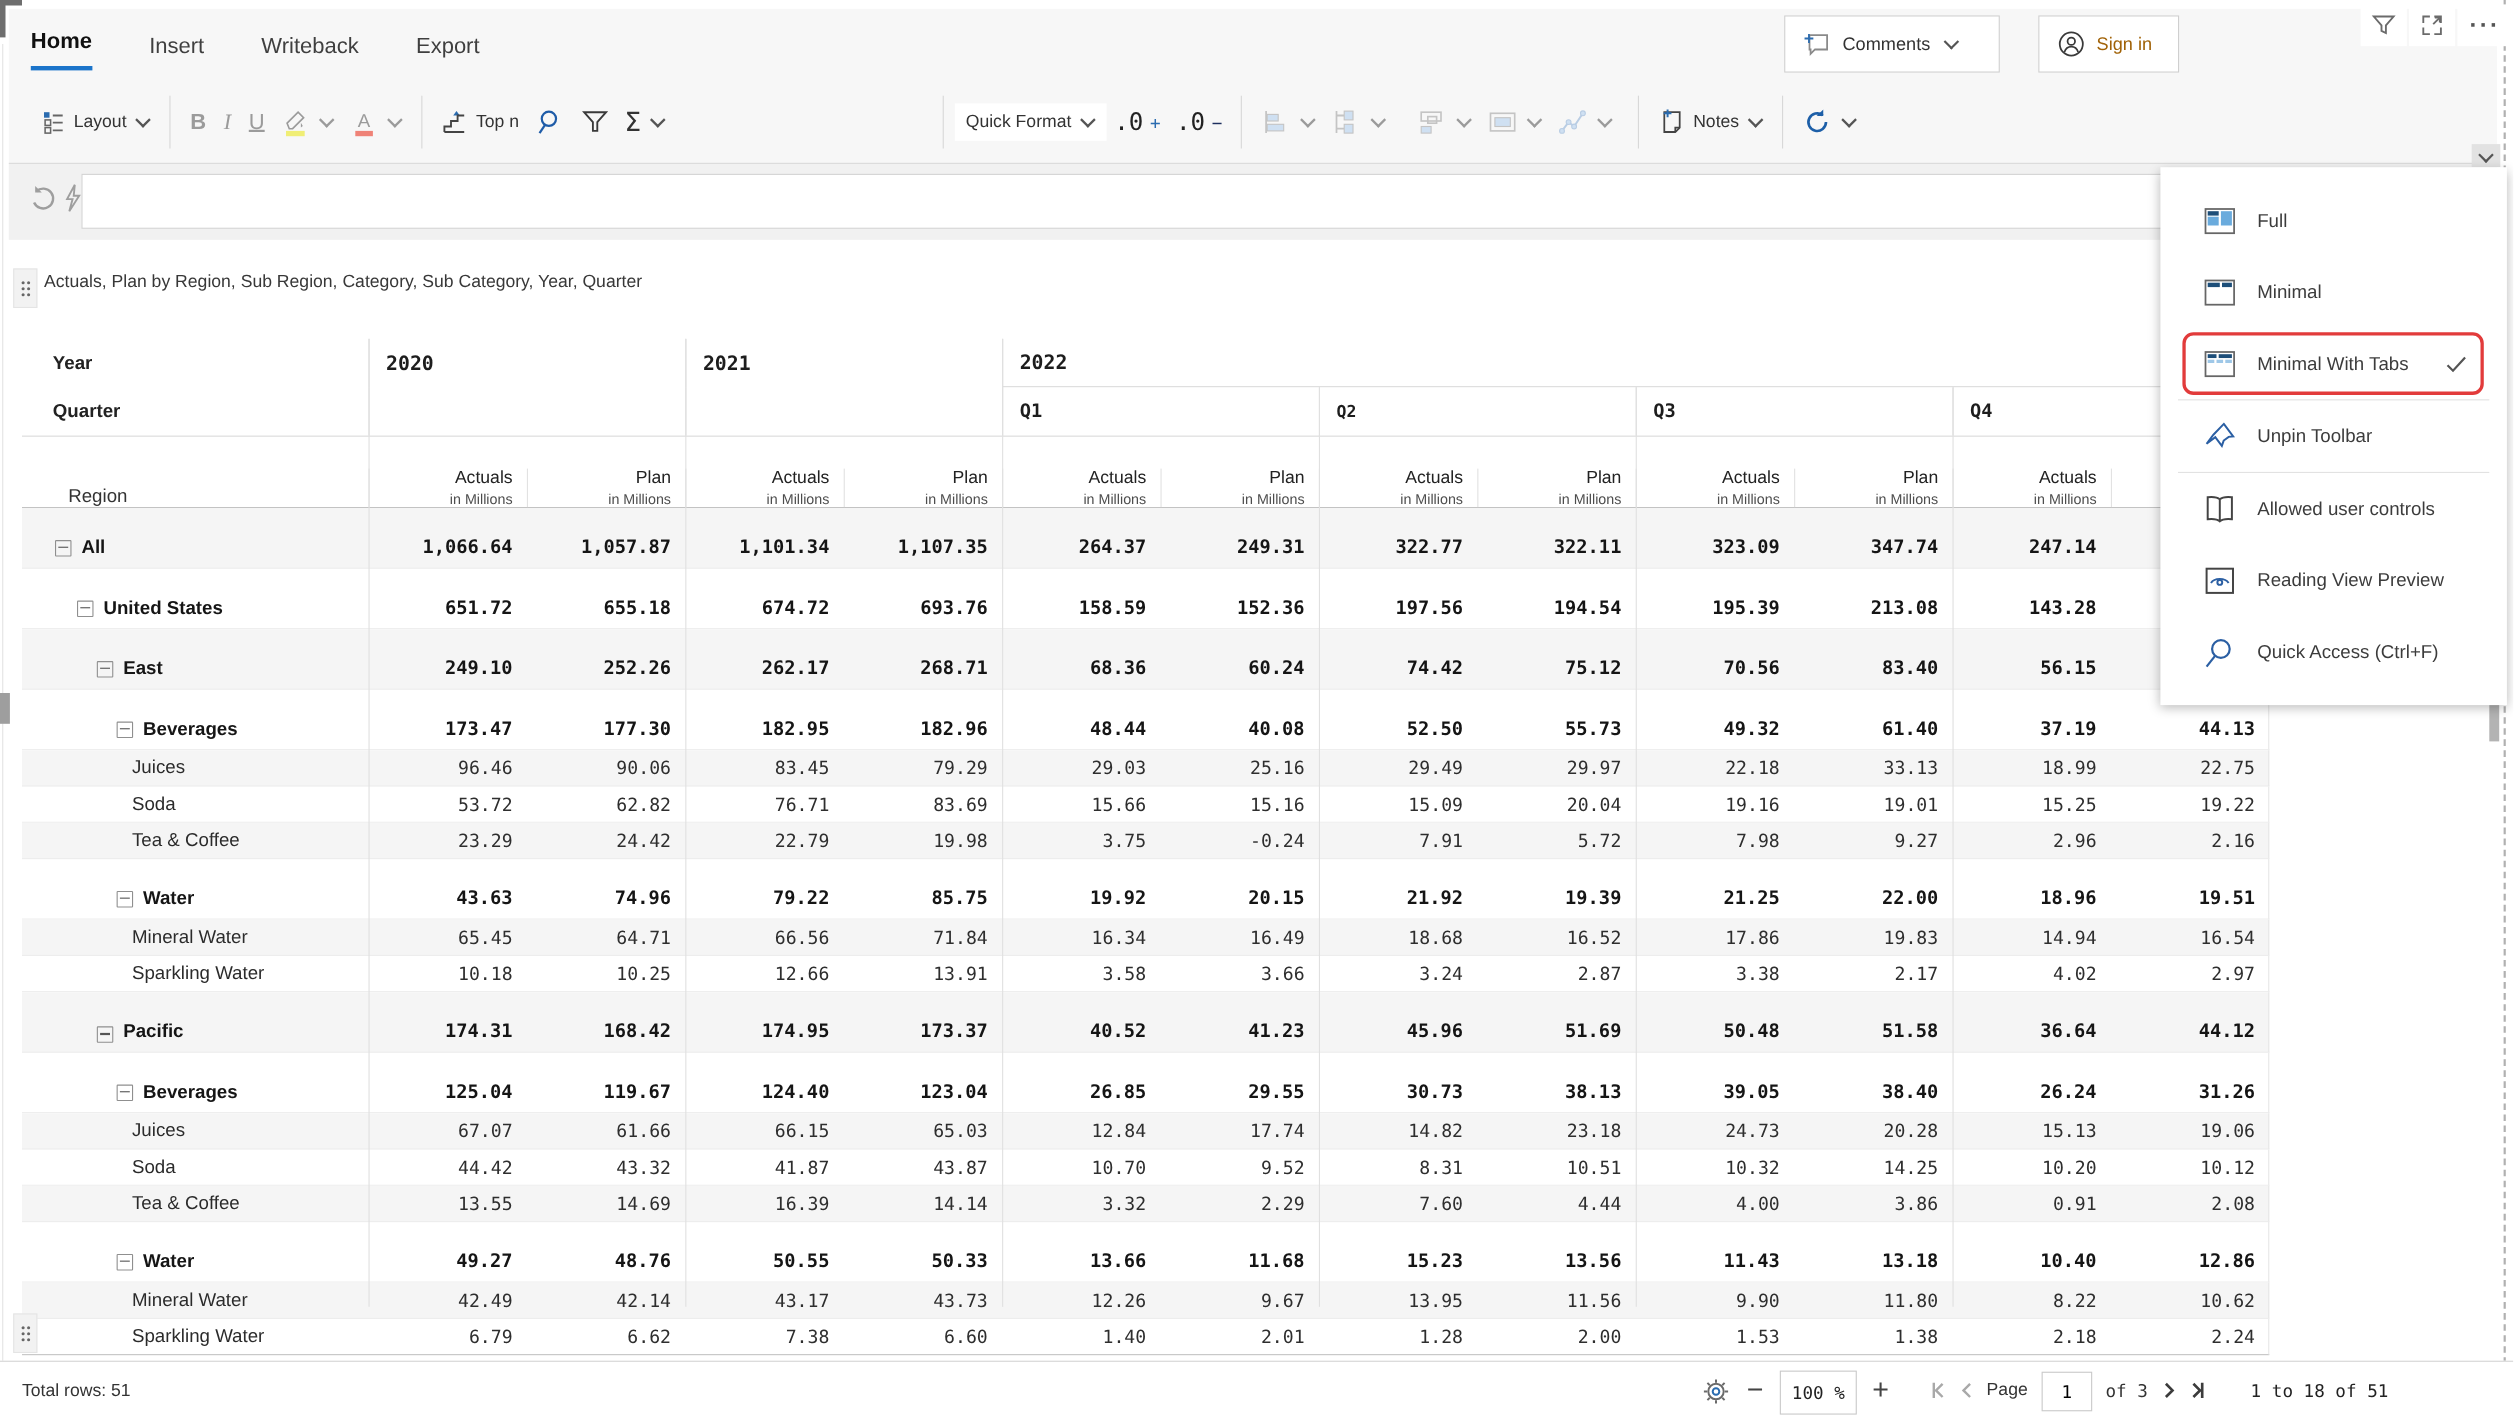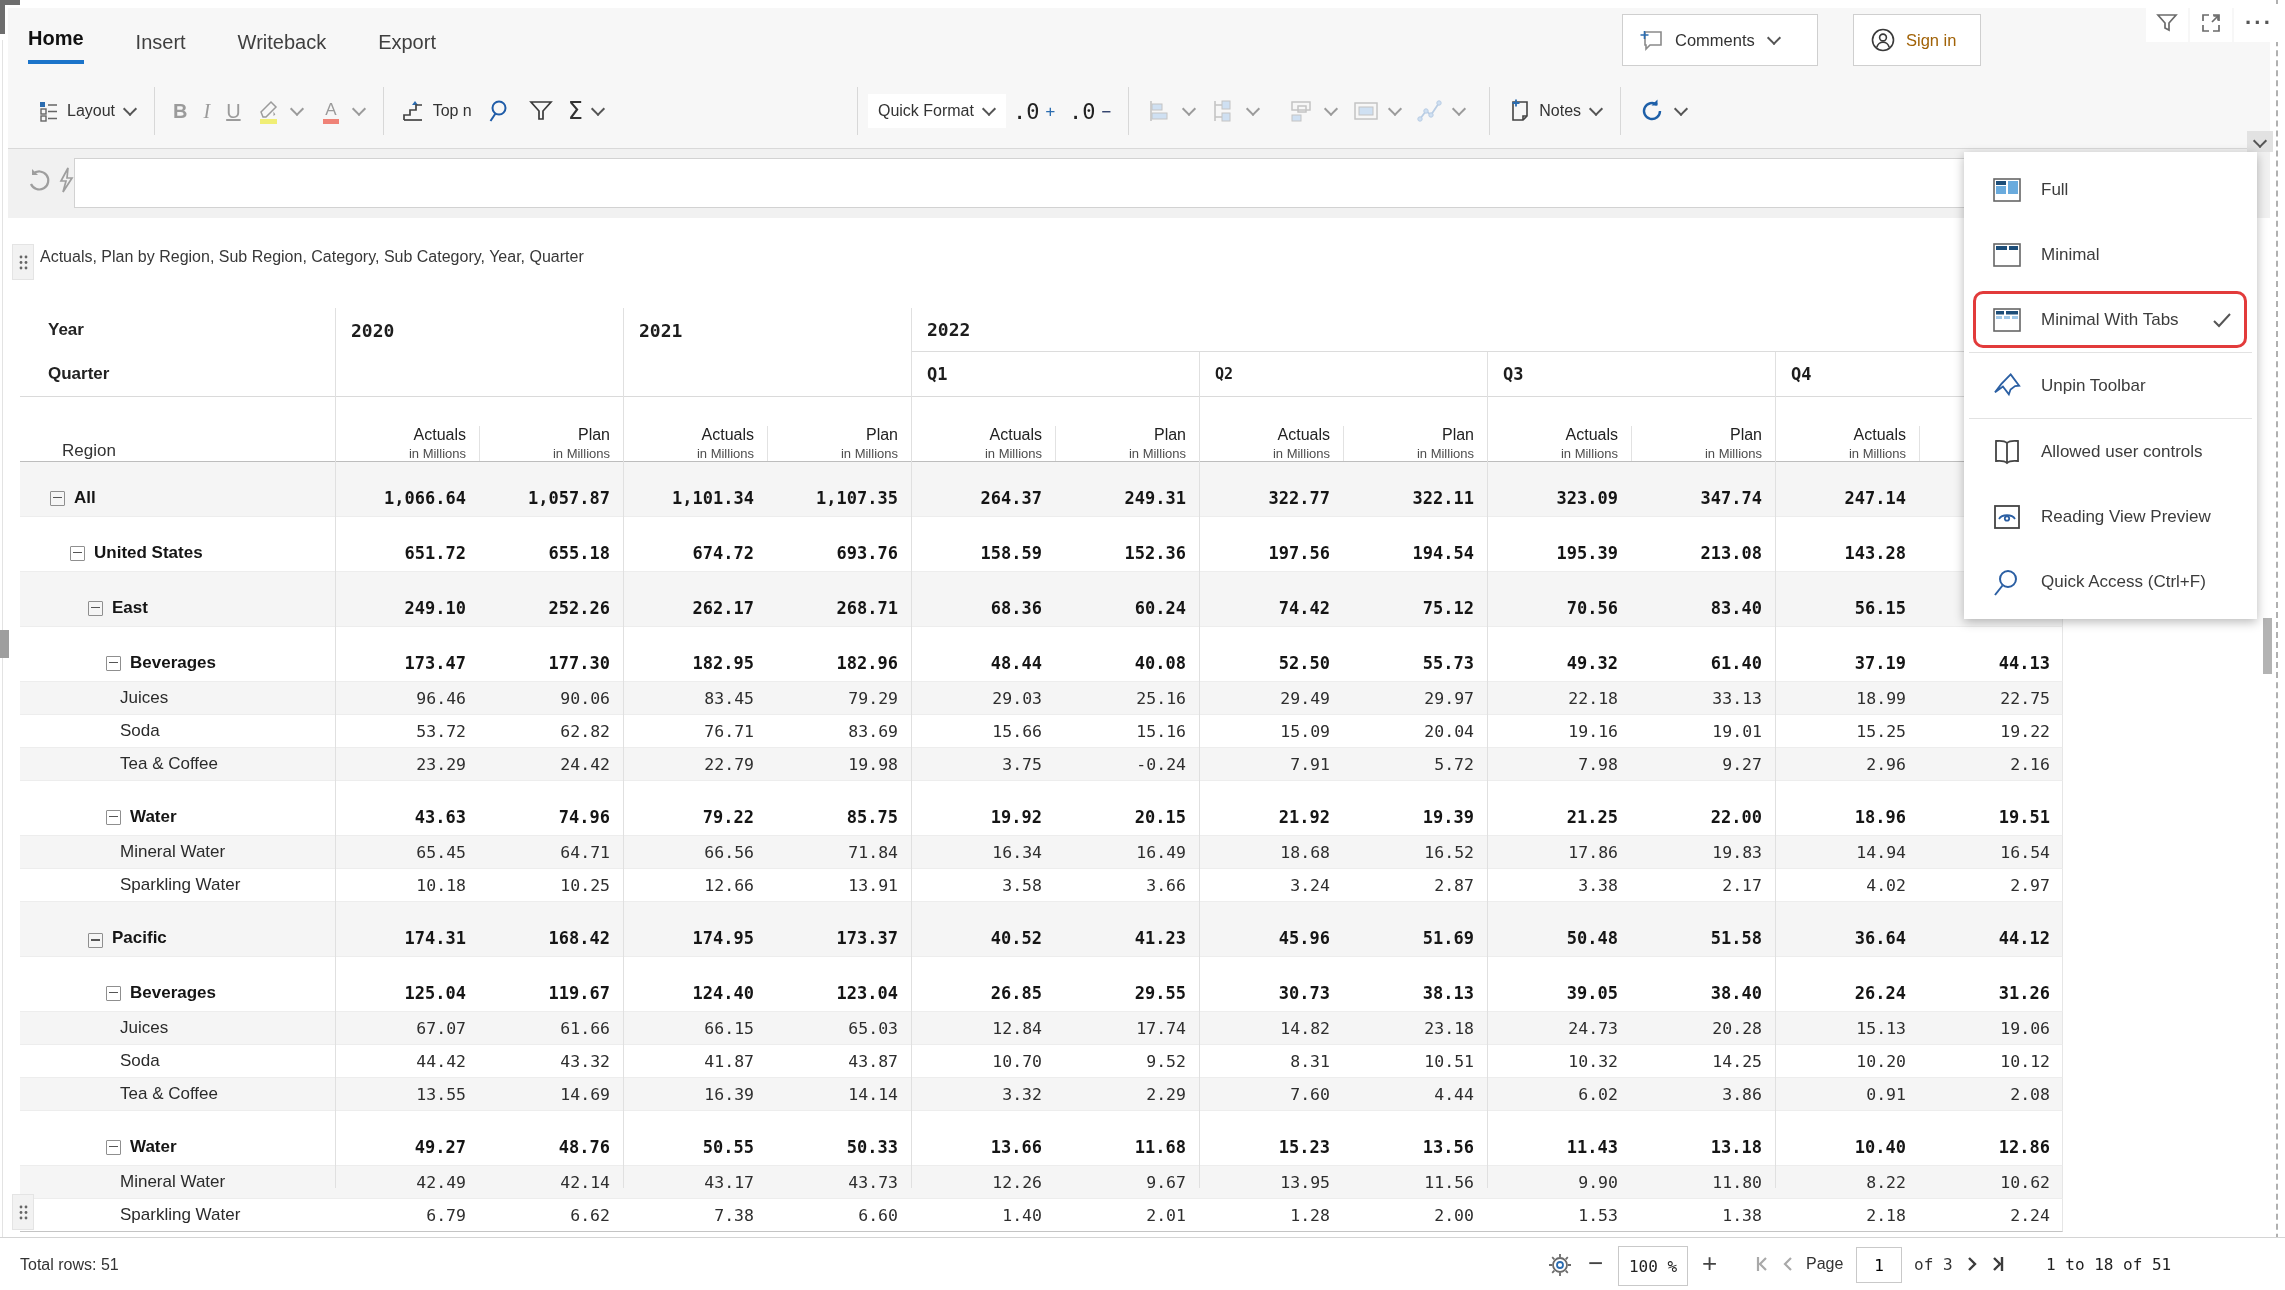--- a/index.html
+++ b/index.html
@@ -54,21 +54,21 @@
   .trow.group{height:55px;align-items:flex-end;padding-bottom:8px;}
   .trow:last-child{border-bottom:1px solid #c4c4c4;}
   .tlabel{flex:0 0 315px;display:flex;align-items:center;box-sizing:border-box;font-size:17px;color:#2b2b2b;}
   .trow.group .tlabel{font-weight:bold;color:#151515;}
   .tcell{flex:0 0 144px;box-sizing:border-box;text-align:right;padding-right:13px;font-family:"DejaVu Sans Mono",monospace;font-size:16.5px;color:#2e2e2e;}
   .trow.group .tcell{font-weight:bold;font-size:17px;color:#151515;}
   .cbox{display:inline-block;width:13px;height:13px;border:1px solid #8f8f8f;border-radius:1px;margin-right:9px;position:relative;flex:0 0 13px;}
   .cbox:after{content:"";position:absolute;left:2px;right:2px;top:5px;height:1.5px;background:#555;}
   .vline{position:absolute;width:1px;background:#e0e0e0;z-index:2;}
   
-  .menu{position:absolute;left:1964px;top:152px;width:283px;background:#fff;box-shadow:0 3px 10px rgba(0,0,0,.28);z-index:40;padding:5px;}
+  .menu{position:absolute;left:1964px;top:152px;width:283px;background:#fff;box-shadow:0 3px 10px rgba(0,0,0,.28);z-index:40;padding:16px;}
   .mitem{height:65px;display:flex;align-items:center;gap:18px;padding-left:22px;font-size:17px;color:#3c3c3c;position:relative;}
   .msep{height:1px;background:#e2e2e2;margin:0;}
   .redbox{position:absolute;left:4px;right:5px;top:4px;bottom:4px;border:3px solid #e23b3b;border-radius:10px;pointer-events:none;}
   .mcheck{position:absolute;right:20px;}
   
   .statusbar{position:absolute;left:0;top:1237px;width:2285px;height:53px;background:#fff;border-top:1px solid #d4d4d4;}
   .sb{position:absolute;font-size:16px;color:#333;}
   .sbbox{position:absolute;background:#fff;border:1px solid #c9c9c9;box-sizing:border-box;display:flex;align-items:center;justify-content:center;font-size:16px;color:#222;}
   .pginp{position:absolute;width:46px;height:36px;border:1px solid #c9c9c9;box-sizing:border-box;text-align:center;font-size:16px;font-family:"DejaVu Sans Mono",monospace;}
   svg{display:block;}
@@ -622,21 +622,21 @@
             <span>Tea &amp; Coffee</span>
           </div>
           <div class="tcell">13.55</div>
           <div class="tcell">14.69</div>
           <div class="tcell">16.39</div>
           <div class="tcell">14.14</div>
           <div class="tcell">3.32</div>
           <div class="tcell">2.29</div>
           <div class="tcell">7.60</div>
           <div class="tcell">4.44</div>
-          <div class="tcell">6.02</div>
+          <div class="tcell">4.00</div>
           <div class="tcell">3.86</div>
           <div class="tcell">0.91</div>
           <div class="tcell">2.08</div>
         </div>
         <div class="trow group">
           <div class="tlabel" style="padding-left: 86px;">
             <span class="cbox"></span>
             <span>Water</span>
           </div>
           <div class="tcell">49.27</div>

